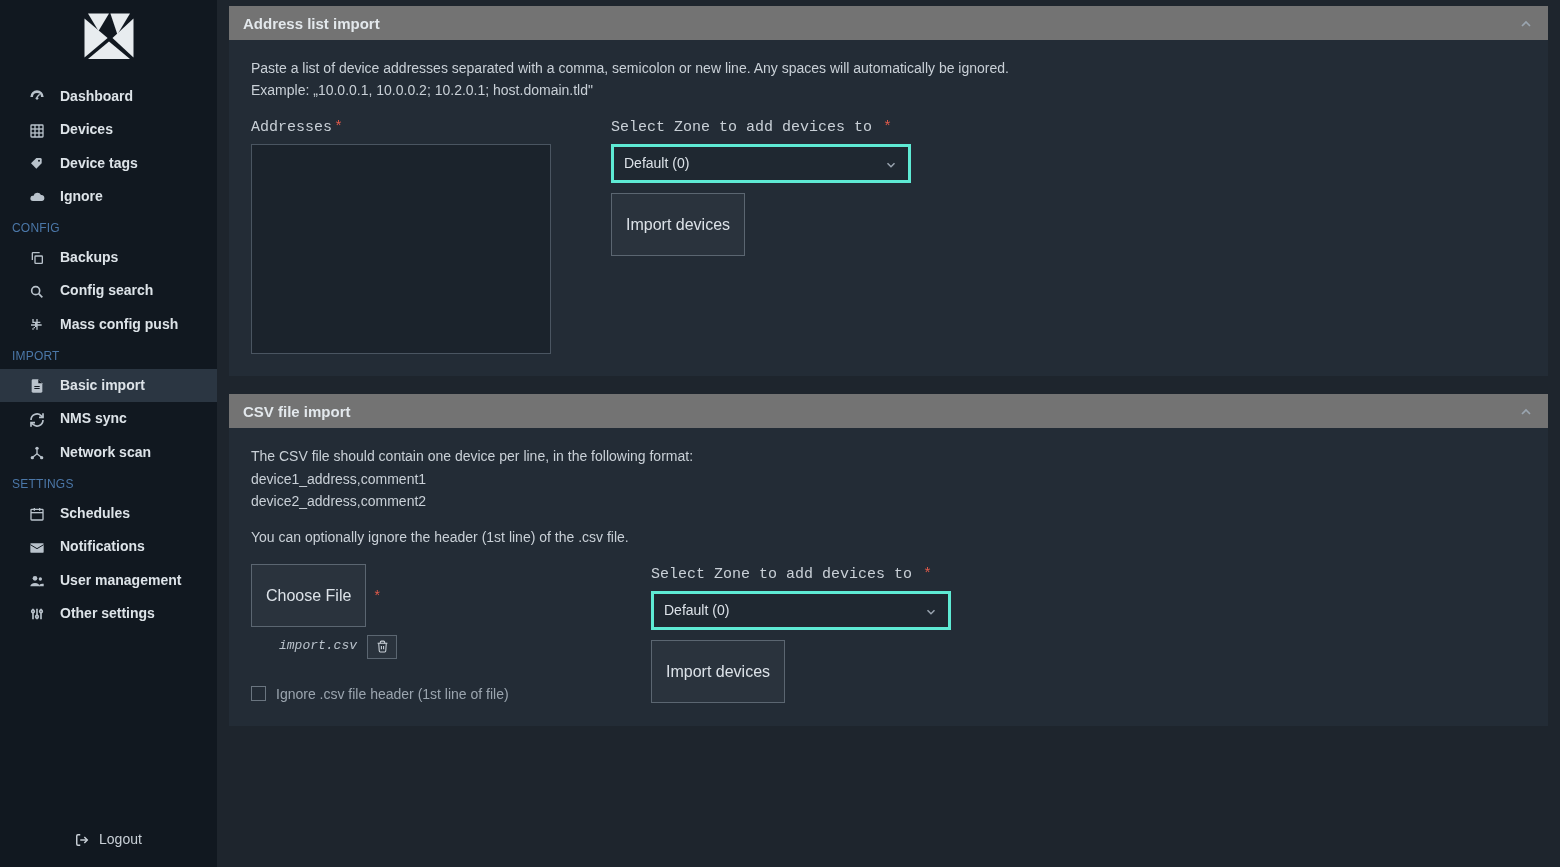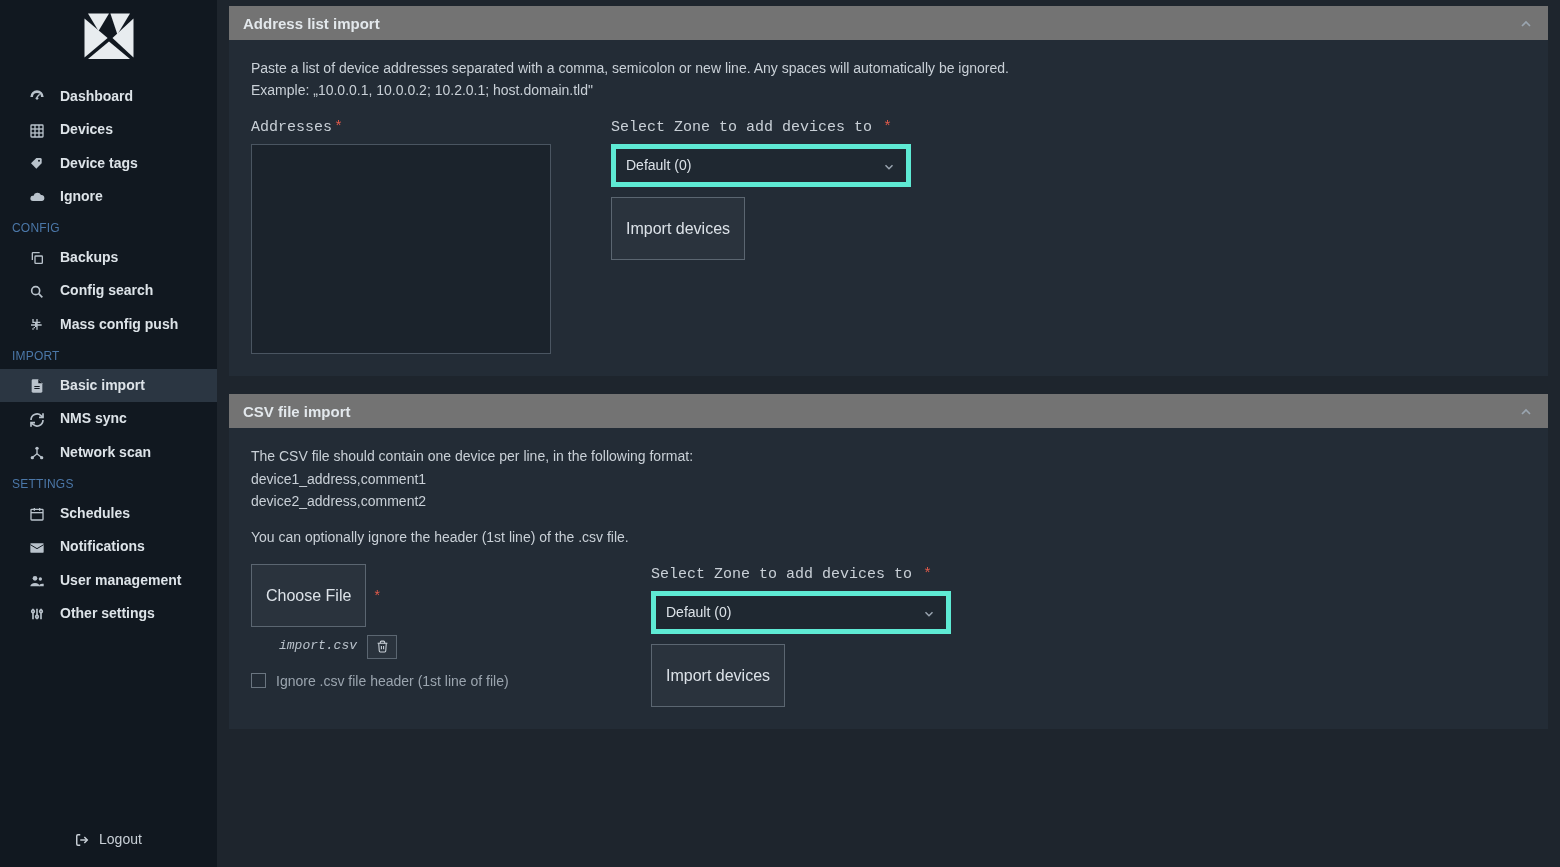--- a/index.html
+++ b/index.html
@@ -109,21 +109,21 @@
     background: #1b232c;
     border: 1px solid #4a5561;
     color: #dce2e8;
     resize: none;
     padding: 6px;
     font-family: inherit;
   }
   .select {
     width: 300px;
     background: #1f2831;
-    border: 5px solid #5eead4;
+    border: 3px solid #5eead4;
     color: #dce2e8;
     padding: 6px 10px;
     display: flex;
     justify-content: space-between;
     align-items: center;
     cursor: pointer;
     font-size: 14px;
   }
   .select .caret { color: #9aa5b0; }
   .btn {
@@ -158,21 +158,21 @@
     justify-content: center;
     border: 1px solid #5b6671;
     background: #2a333d;
     color: #c9d0d7;
     cursor: pointer;
   }
   .checkbox-row {
     display: flex;
     align-items: center;
     gap: 10px;
-    margin-top: 12px;
+    margin-top: 25px;
     color: #9ba5af;
     font-size: 14px;
   }
   .checkbox {
     width: 15px;
     height: 15px;
     border: 1px solid #6a7580;
     background: transparent;
     cursor: pointer;
   }

